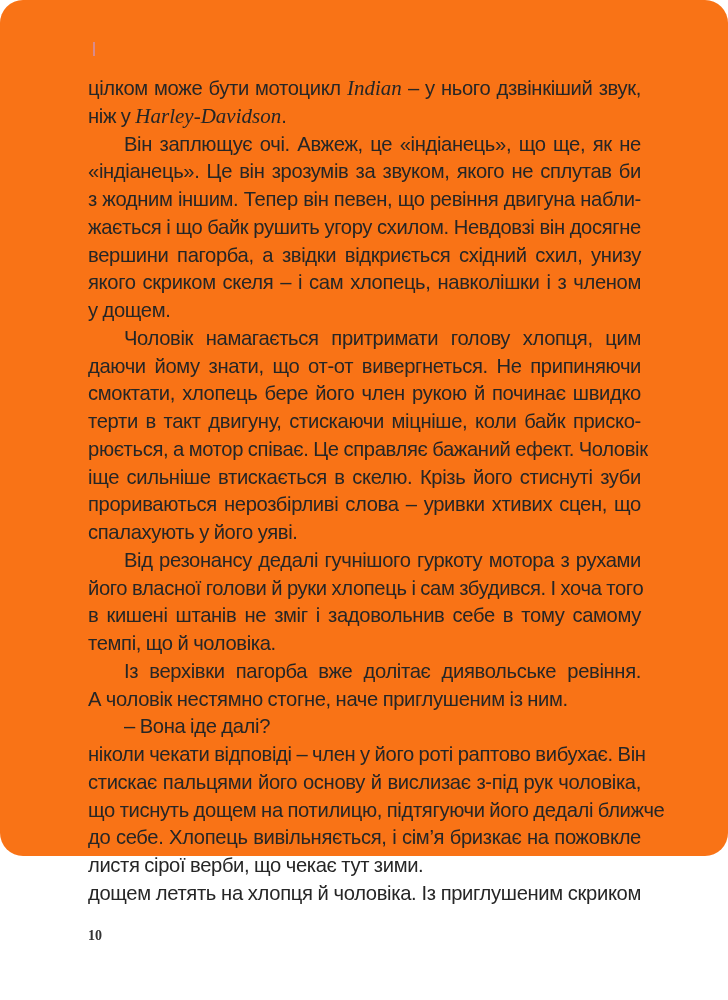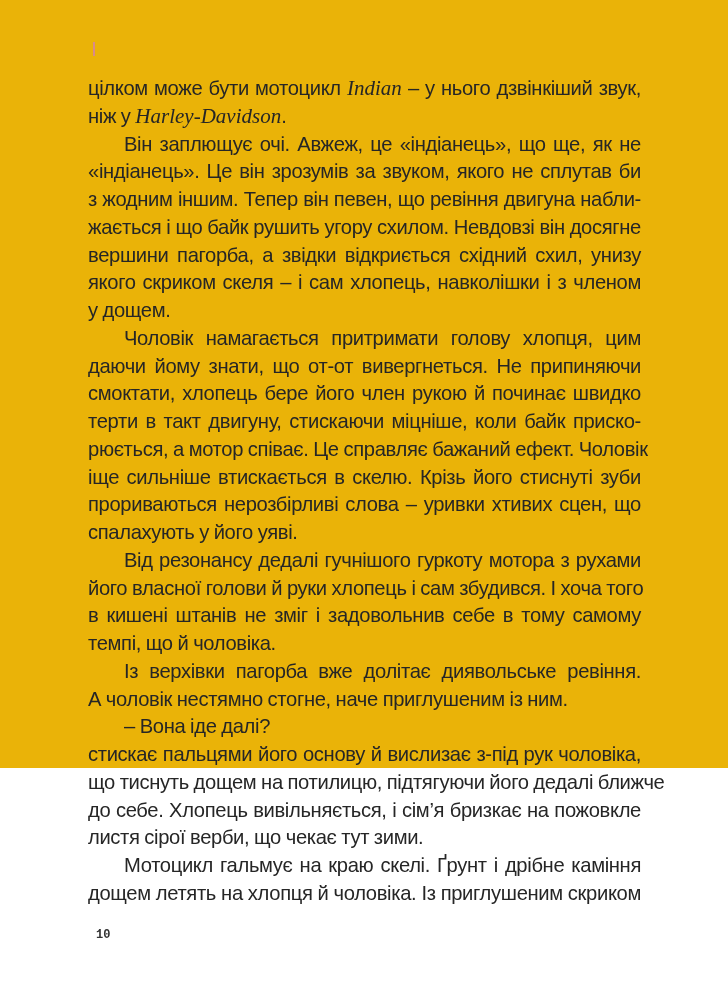--- a/index.html
+++ b/index.html
@@ -12,22 +12,23 @@
       height: 1000px;
       position: relative;
       overflow: hidden;
       color: #2a2a2a;
     }
     .page {
       position: absolute;
       left: 0;
       top: 0;
       width: 728px;
-      height: 768px;
-      background: #eab308;
+      height: 856px;
+      background: #f97316;
+      border-radius: 23px;
     }
     .marker {
       position: absolute;
       left: 93px;
       top: 42px;
       width: 2px;
       height: 14px;
       background: #d98a8a;
     }
     .text-block {
@@ -61,25 +62,24 @@
     .it {
       font-family: "Liberation Serif", serif;
       font-style: italic;
       font-size: 21px;
       letter-spacing: 0;
     }
     .page-number {
       position: absolute;
       left: 88px;
       top: 928px;
-      font-family: Liberation Mono, monospace;
+      font-family: Liberation Serif, serif;
       font-weight: bold;
-      font-size: 12px;
+      font-size: 14px;
       color: #333;
-      margin-left: 8px;
     }
   </style>
 </head>
 <body>
 
 <div class="page">
   <div class="marker"></div>
 
   <div class="text-block">
 
@@ -119,26 +119,26 @@
     <div class="paragraph">
       <span class="line indent">Із верхівки пагорба вже долітає диявольське ревіння.</span>
       <span class="line last">А чоловік нестямно стогне, наче приглушеним із ним.</span>
     </div>
 
     <div class="paragraph">
       <span class="line dialog last">–  Вона іде далі?</span>
     </div>
 
     <div class="paragraph">
+      <span class="line">ніколи чекати відповіді – член у його роті раптово вибухає. Він</span>
       <span class="line">стискає пальцями його основу й вислизає з-під рук чоловіка,</span>
       <span class="line">що тиснуть дощем на потилицю, підтягуючи його дедалі ближче</span>
       <span class="line">до себе. Хлопець вивільняється, і сім’я бризкає на пожовкле</span>
       <span class="line last">листя сірої верби, що чекає тут зими.</span>
     </div>
 
     <div class="paragraph">
-      <span class="line indent">Мотоцикл гальмує на краю скелі. Ґрунт і дрібне каміння</span>
       <span class="line">дощем летять на хлопця й чоловіка. Із приглушеним скриком</span>
     </div>
   </div>
 
   <div class="page-number">10</div>
 </div>
 
 </body></html>

